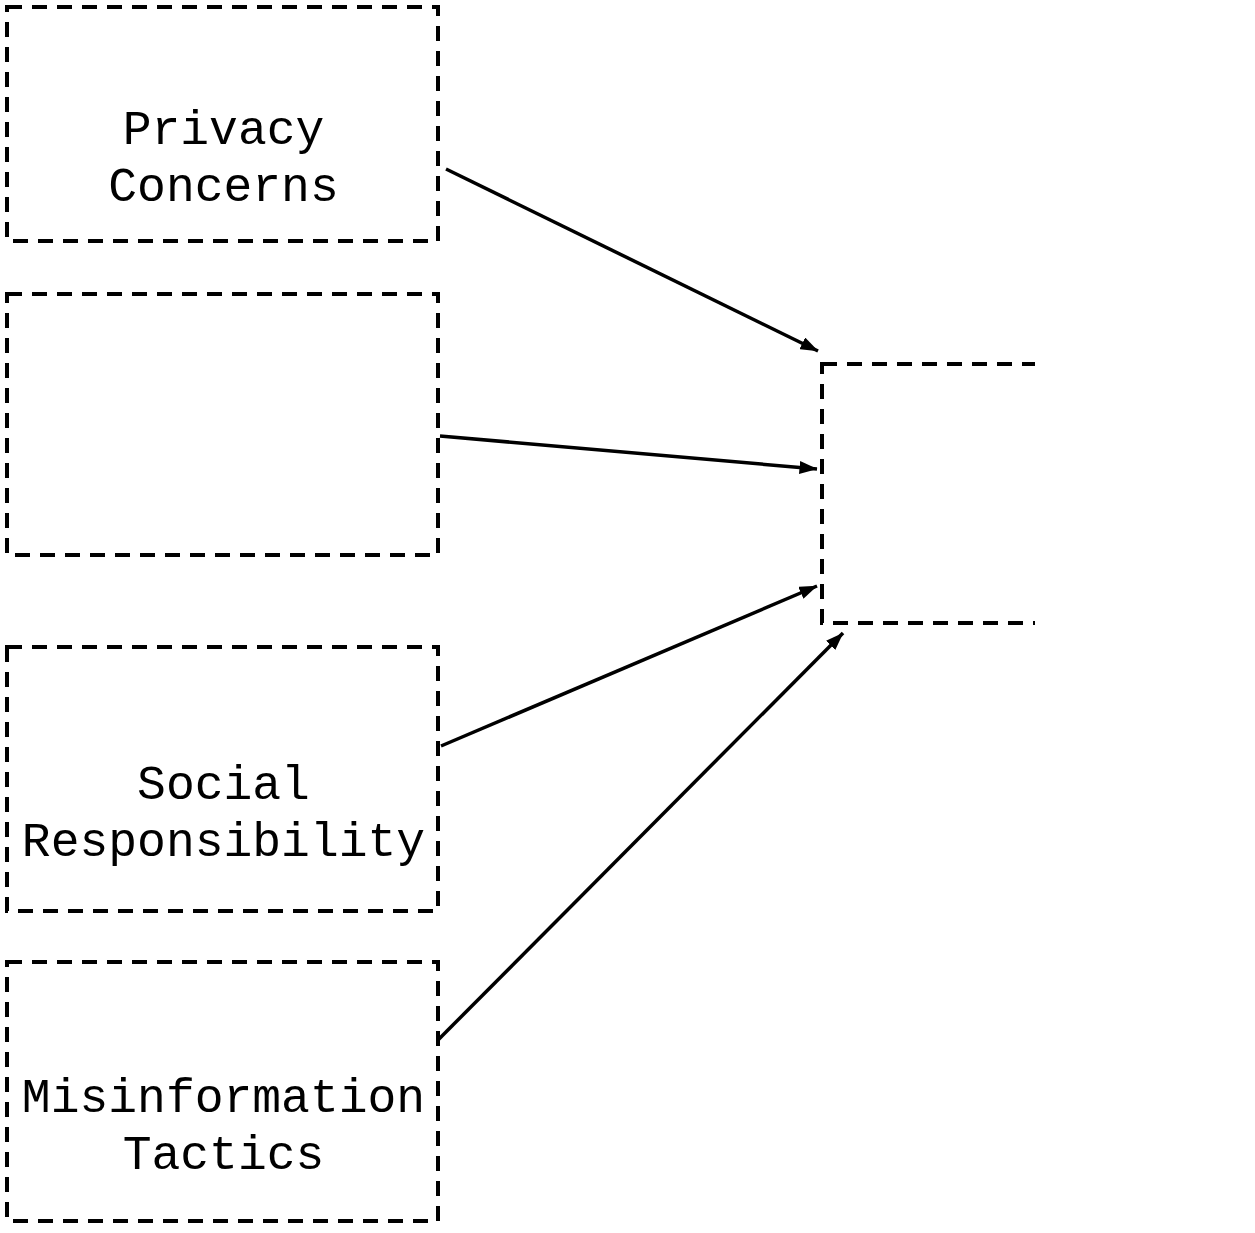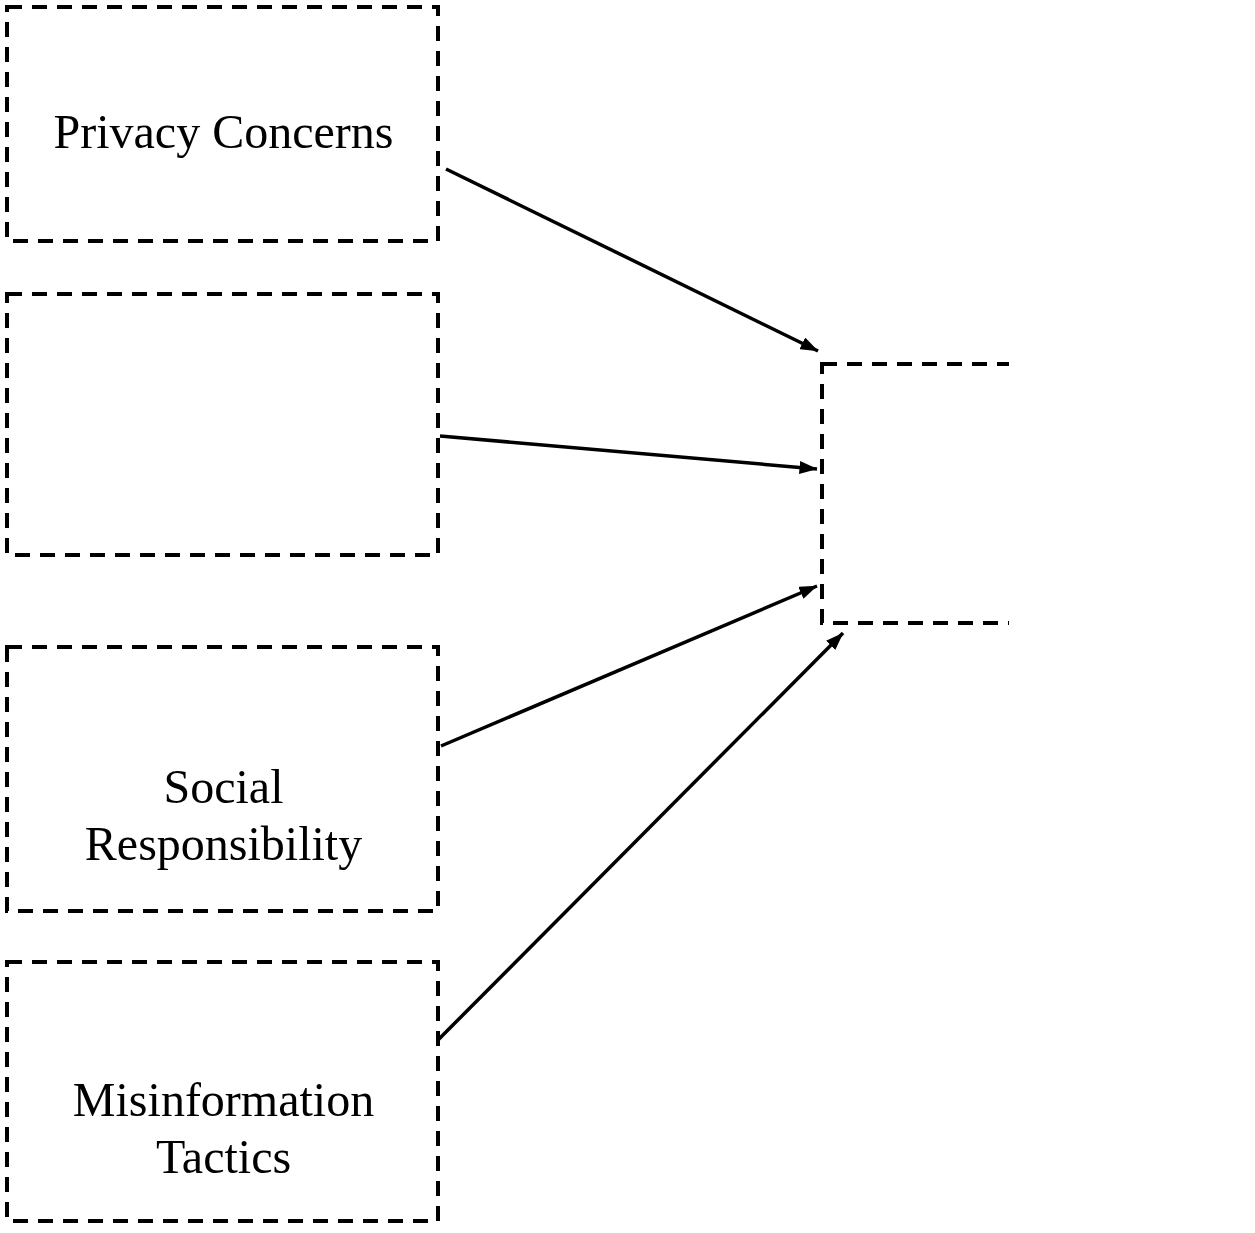--- a/index.html
+++ b/index.html
@@ -6,21 +6,22 @@
     margin: 0;
     padding: 0;
     background: #ffffff;
   }
   .canvas {
     position: relative;
     width: 1009px;
     height: 1233px;
     background: #ffffff;
     overflow: hidden;
-    font-family: Liberation Serif, serif;
+    font-family: Liberation Mono, monospace;
+    padding-left: 26px;
   }
   .layer {
     position: absolute;
     left: 0;
     top: 0;
     display: block;
   }
   .node-rect {
     fill: none;
     stroke: #000000;

